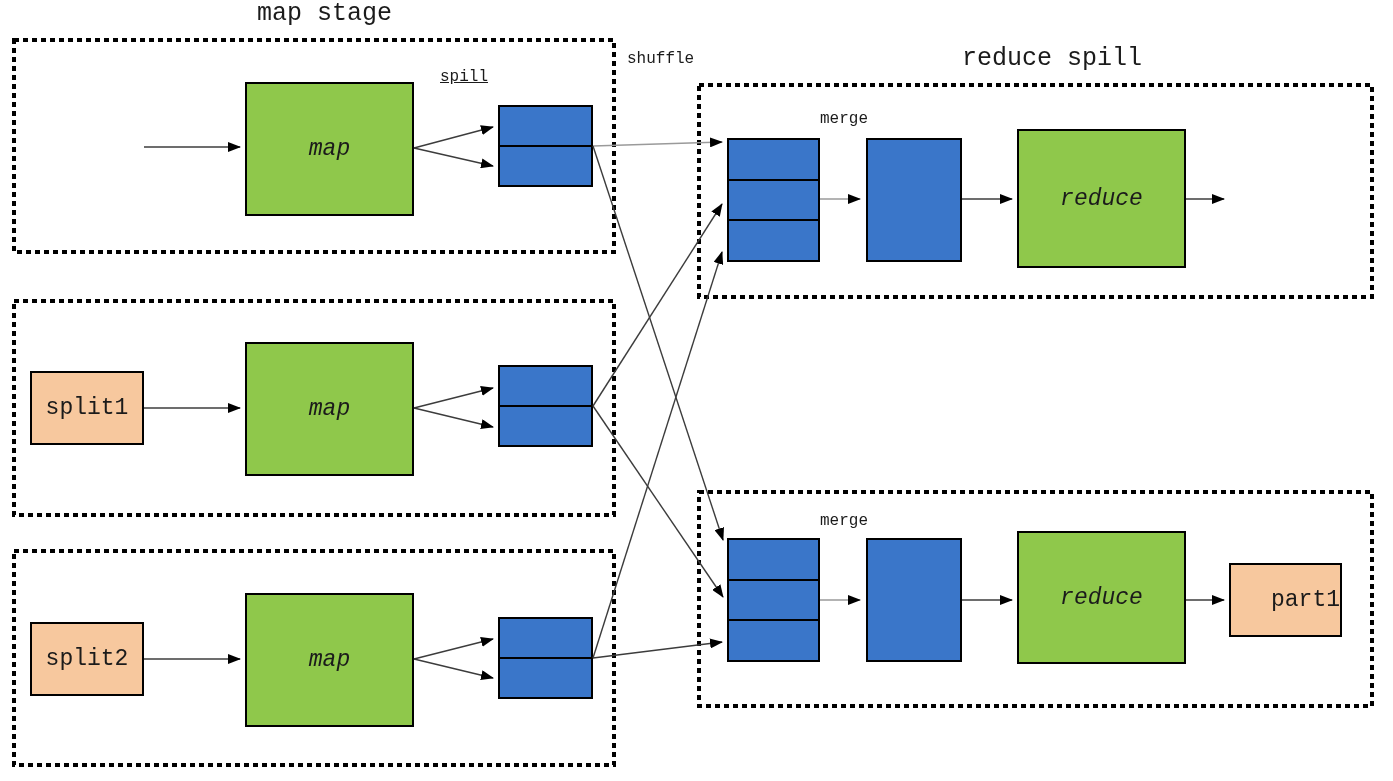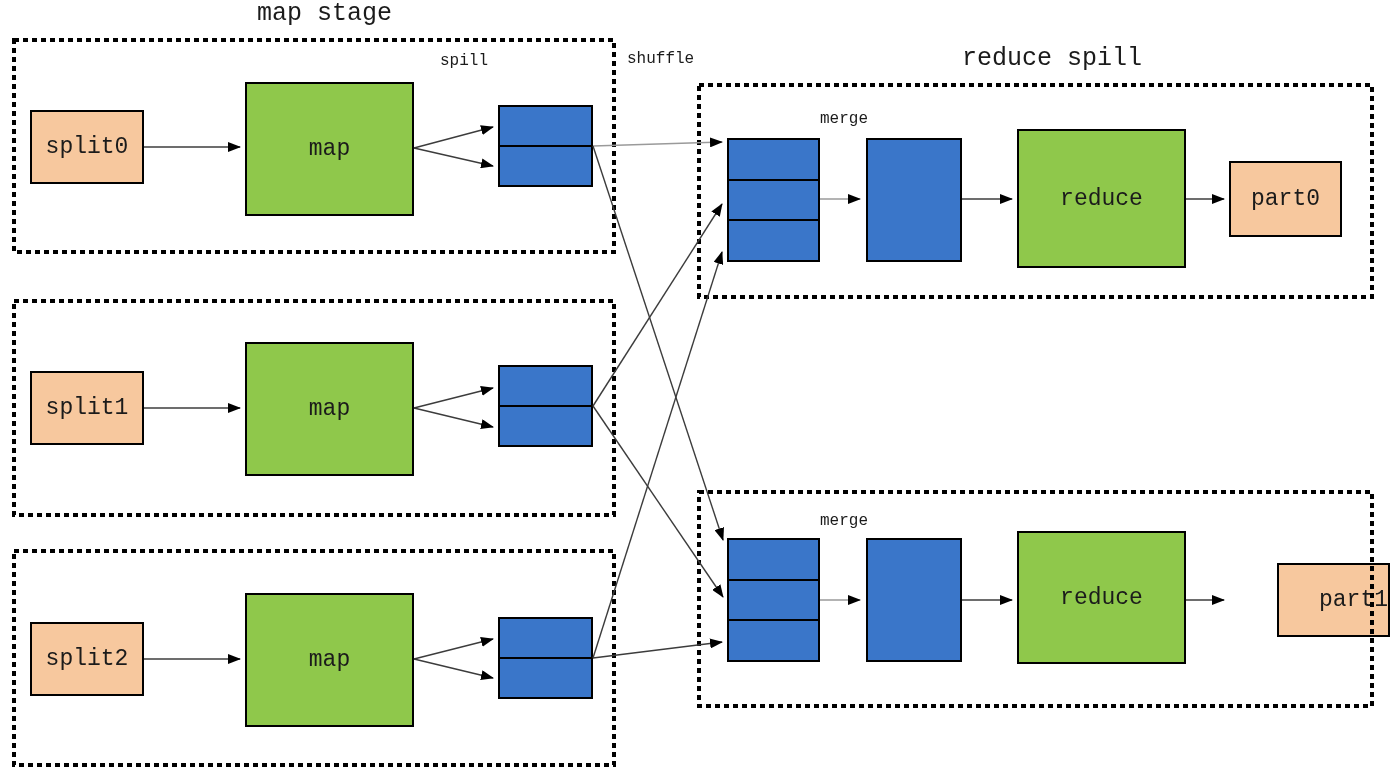--- a/index.html
+++ b/index.html
@@ -12,77 +12,74 @@
   .txt{position:absolute;white-space:pre;line-height:1.15;}
   .title{font-size:25px;}
   .label{font-size:16px;}
   .box{
     position:absolute;box-sizing:border-box;
     border:2px solid var(--border,#000);
     display:flex;align-items:center;justify-content:center;
     font-size:23px;
   }
   .orange{background:var(--orange,#f7c89e);}
-  .green{background:var(--green,#8fc84b);}
+  .green{background:var(--green,#8fc84b);font-style:italic;}
   .stack{
     position:absolute;box-sizing:border-box;
     border:2px solid var(--border,#000);
     background:var(--blue,#3a76c9);
     display:flex;flex-direction:column;
   }
   .stack .cell{flex:1;border-top:2px solid var(--border,#000);}
   .stack .cell:first-child{border-top:none;}
 
   
   .t-map{left:257px;top:0px;}
   .t-reduce{left:962px;top:45px;}
   .l-shuffle{left:627px;top:50px;text-align:center;}
-  .l-spill{left:440px;top:52px;}
+  .l-spill{left:440px;top:68px;text-decoration:underline;}
   .l-merge0{left:820px;top:110px;}
   .l-merge1{left:820px;top:512px;}
 
   .split0{left:30px;top:110px;width:114px;height:74px;}
   .split1{left:30px;top:371px;width:114px;height:74px;align-items:center;}
   .split2{left:30px;top:622px;width:114px;height:74px;}
   .map0{left:245px;top:82px;width:169px;height:134px;}
   .map1{left:245px;top:342px;width:169px;height:134px;}
   .map2{left:245px;top:593px;width:169px;height:134px;}
   .spill0{left:498px;top:105px;width:95px;height:82px;}
   .spill1{left:498px;top:365px;width:95px;height:82px;}
   .spill2{left:498px;top:617px;width:95px;height:82px;}
   .merge0{left:727px;top:138px;width:93px;height:124px;}
   .merge1{left:727px;top:538px;width:93px;height:124px;}
   .buf0{left:866px;top:138px;width:96px;height:124px;}
   .buf1{left:866px;top:538px;width:96px;height:124px;}
   .reduce0{left:1017px;top:129px;width:169px;height:139px;}
   .reduce1{left:1017px;top:531px;width:169px;height:133px;}
   .part0{left:1229px;top:161px;width:113px;height:76px;}
-  .part1{left:1277px;top:563px;width:113px;height:74px;padding-left:40px;}
+  .part1{left:1229px;top:563px;width:113px;height:74px;padding-left:40px;}
 
   svg.overlay{position:absolute;left:0;top:0;pointer-events:none;}
   .frame{fill:none;stroke:var(--border,#000);stroke-width:4;stroke-dasharray:5 4;}
   .shaft{stroke:var(--line,#3c3c3c);stroke-width:1.4;fill:none;}
   .shaft.gray{stroke:var(--line_gray,#9a9a9a);}
   .arrowhead{fill:var(--border,#000);}
 </style>
 </head>
 <body>
 
 <div class="canvas">
 
   <div class="txt title t-map">map stage</div>
   <div class="txt title t-reduce">reduce spill</div>
   <div class="txt label l-shuffle">shuffle</div>
   <div class="txt label l-spill">spill</div>
   <div class="txt label l-merge0">merge</div>
   <div class="txt label l-merge1">merge</div>
 
-  <div class="box orange split0">
-    <span>split0</span>
-  </div>
   <div class="box green map0">
     <span>map</span>
   </div>
   <div class="stack spill0">
     <div class="cell"></div>
     <div class="cell"></div>
   </div>
 
   <div class="box orange split1">
     <span>split1</span>
@@ -109,23 +106,20 @@
   <div class="stack merge0">
     <div class="cell"></div>
     <div class="cell"></div>
     <div class="cell"></div>
   </div>
   <div class="stack buf0">
     <div class="cell"></div>
   </div>
   <div class="box green reduce0">
     <span>reduce</span>
-  </div>
-  <div class="box orange part0">
-    <span>part0</span>
   </div>
 
   <div class="stack merge1">
     <div class="cell"></div>
     <div class="cell"></div>
     <div class="cell"></div>
   </div>
   <div class="stack buf1">
     <div class="cell"></div>
   </div>

